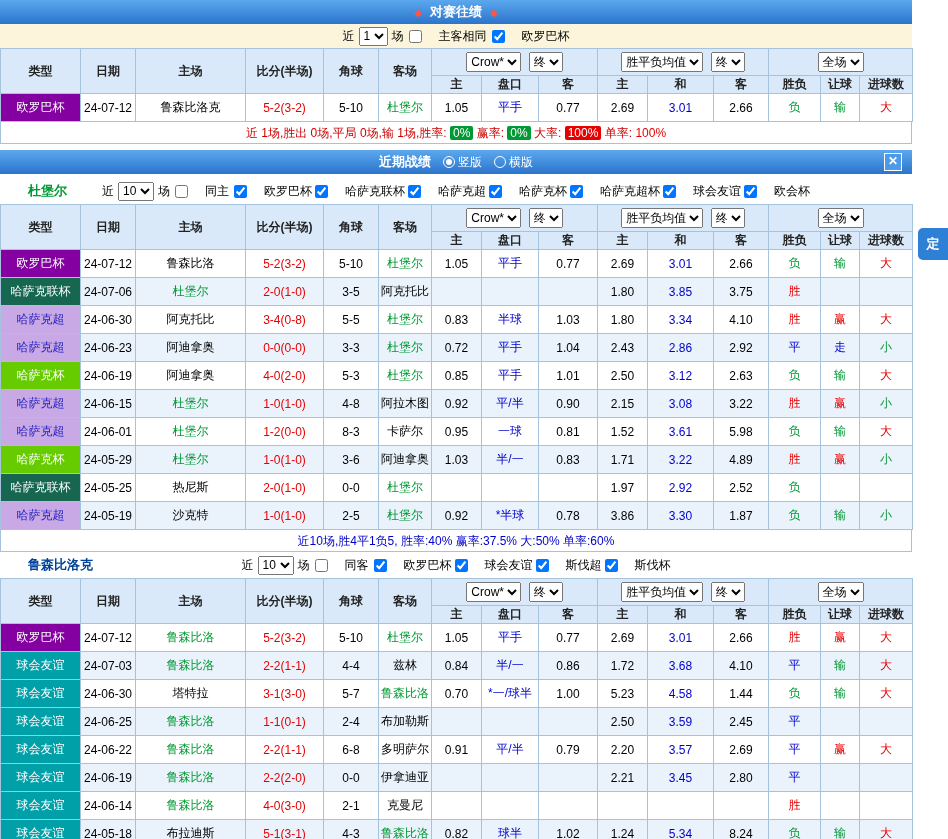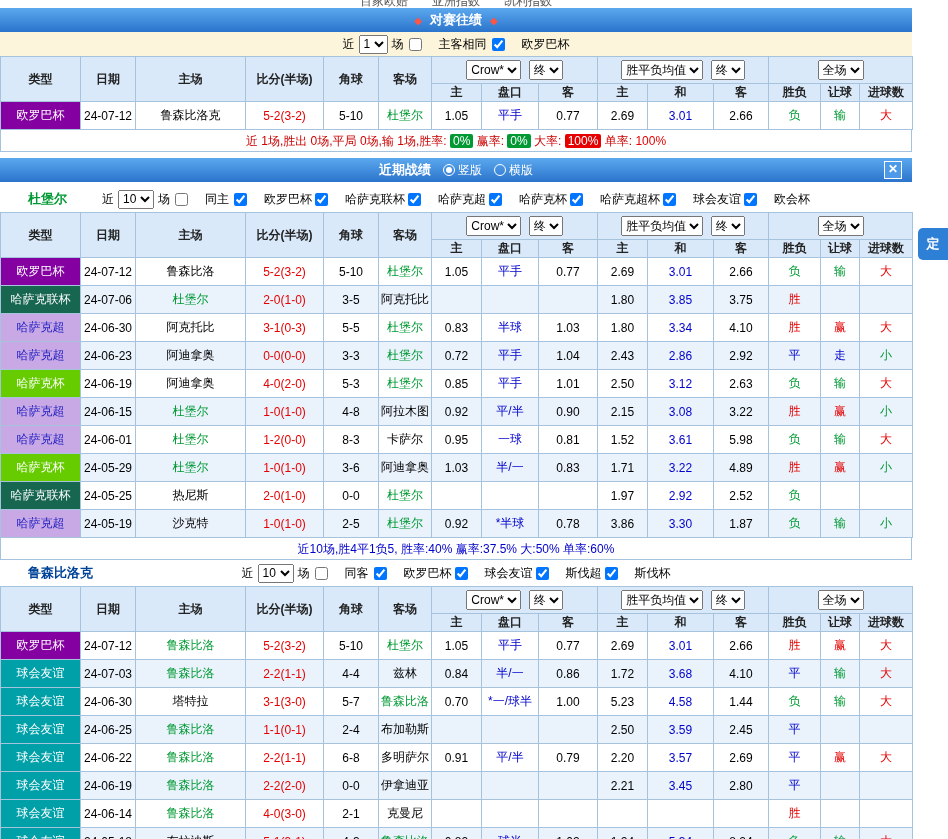--- a/index.html
+++ b/index.html
@@ -48,23 +48,20 @@
 .gap2{height:4px;}
 .side-tab{position:absolute;right:0;top:228px;width:30px;height:32px;background:#2E7FD6;color:#fff;
   display:flex;align-items:center;justify-content:center;border-radius:5px 0 0 5px;font-size:13px;font-weight:bold;cursor:pointer;}
 </style>
 </head>
 <body>
 
 <div class="page">
 <div class="content">
 
-  <div class="top-strip">
-    <span>百家欧赔　　亚洲指数　　凯利指数</span>
-  </div>
 
   <div class="bar">
     <span class="deco">◆</span>
     <span>对赛往绩</span>
     <span class="deco">◆</span>
   </div>
 
   <div class="filter cream">
     <span>近</span>
     <select><option>1</option></select>
@@ -296,21 +293,21 @@
             <td class="draw">3.85</td>
             <td class="num">3.75</td>
             <td class="res" style="color: rgb(230, 0, 0);">胜</td>
             <td class="res"></td>
             <td class="res"></td>
           </tr>
           <tr>
             <td class="league" style="background: rgb(201, 168, 230); color: rgb(32, 32, 192);">哈萨克超</td>
             <td class="date">24-06-30</td>
             <td class="team">阿克托比</td>
-            <td class="score">3-1(0-3)</td>
+            <td class="score">3-4(0-8)</td>
             <td class="corner">5-5</td>
             <td class="team hl">杜堡尔</td>
             <td class="num">0.83</td>
             <td class="line">半球</td>
             <td class="num">1.03</td>
             <td class="num">1.80</td>
             <td class="draw">3.34</td>
             <td class="num">4.10</td>
             <td class="res" style="color: rgb(230, 0, 0);">胜</td>
             <td class="res" style="color: rgb(230, 0, 0);">赢</td>

